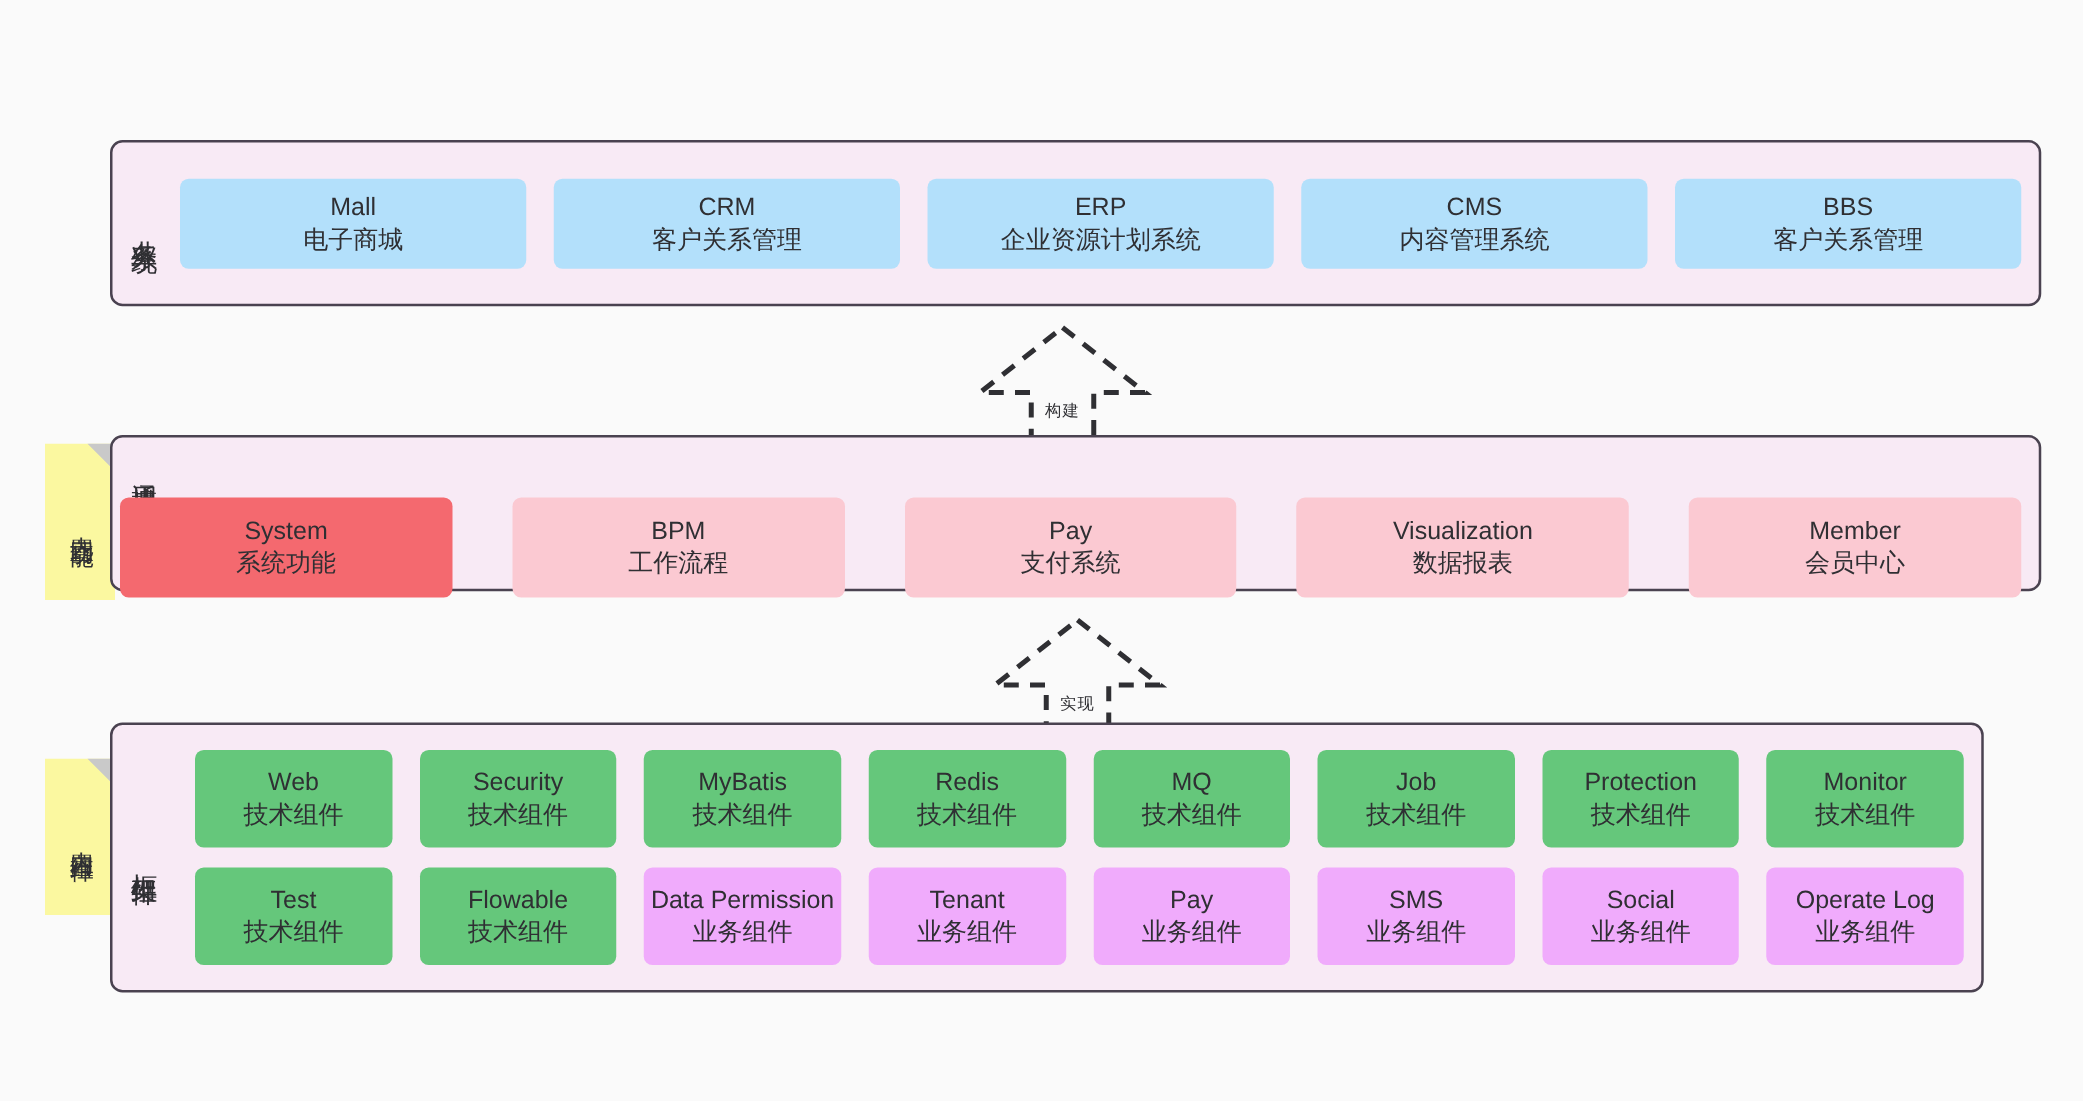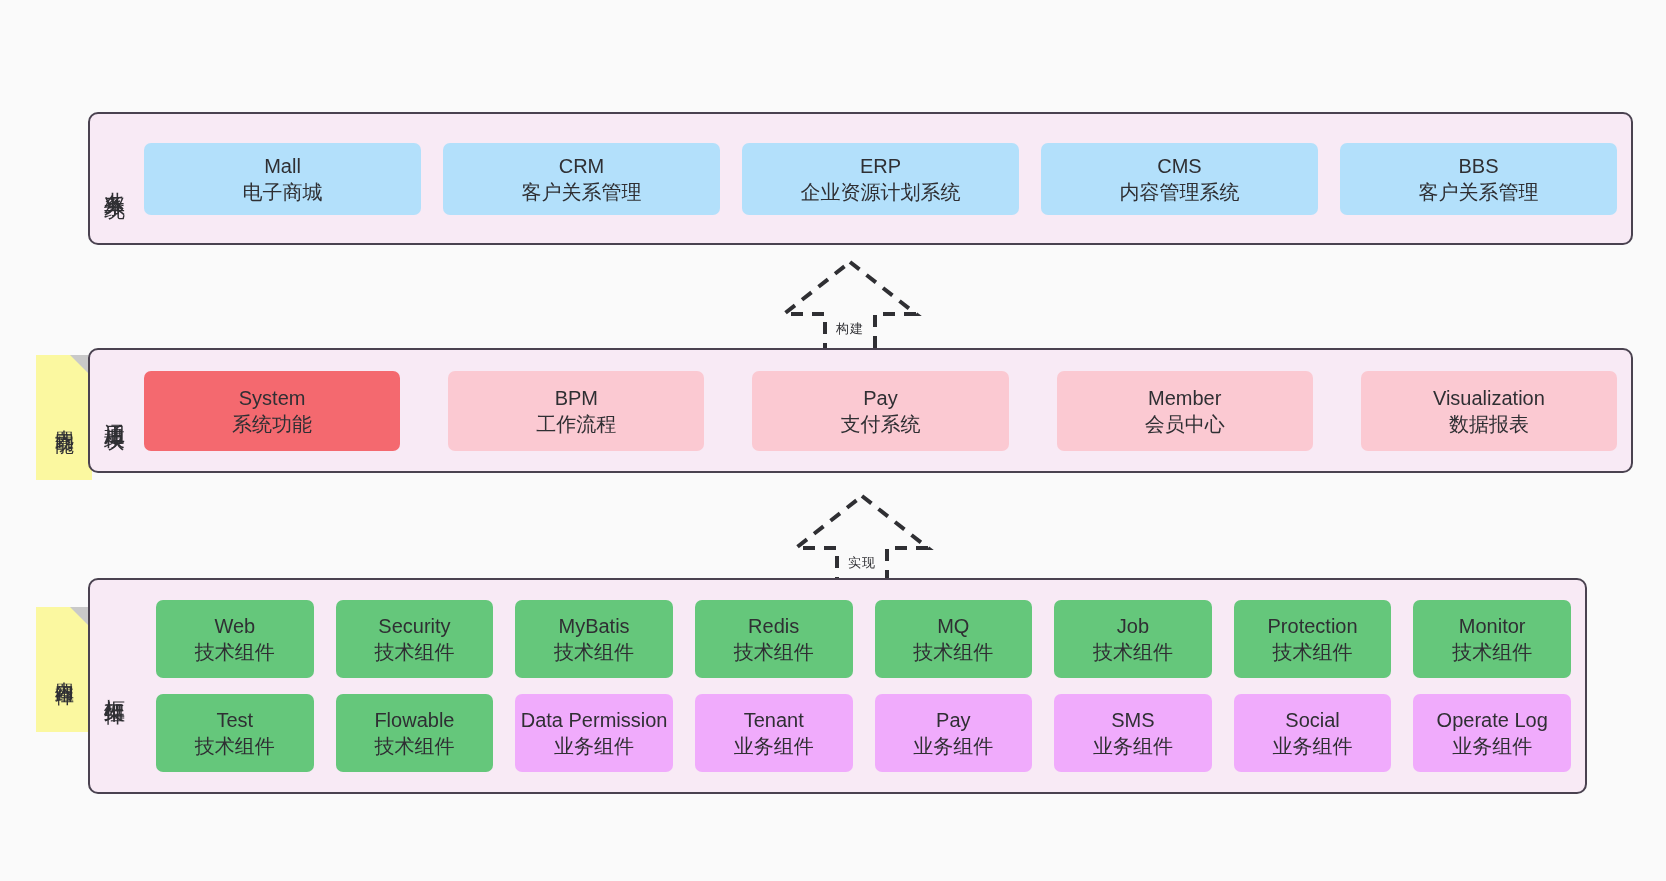--- a/index.html
+++ b/index.html
@@ -80,21 +80,21 @@
 
   
   .c-blue        { background: #b3e0fb; }
   .c-red         { background: #f4696f; }
   .c-pink        { background: #fbc9d2; margin-left: 26px; }
   .c-green       { background: #65c77b; }
   .c-lightgreen  { background: #f0abfc; }
 
   
   #layer-business  { left: 88px;  top: 112px; width: 1545px; height: 133px; }
-  #layer-modules   { left: 88px;  top: 348px; width: 1545px; height: 125px; }
+  #layer-modules   { left: 88px;  top: 348px; width: 1545px; height: 125px; flex-direction: column; }
   #layer-framework { left: 88px;  top: 578px; width: 1499px; height: 216px; gap: 12px; }
 
   #layer-business  .row { height: 72px; }
   #layer-modules   .row { height: 80px; }
   #layer-framework .row { height: 78px; }
 
   
   .note {
     position: absolute;
     width: 56px;
@@ -197,26 +197,26 @@
         </div>
         <div class="card c-pink">
           <span class="t1">BPM</span>
           <span class="t2">工作流程</span>
         </div>
         <div class="card c-pink">
           <span class="t1">Pay</span>
           <span class="t2">支付系统</span>
         </div>
         <div class="card c-pink">
+          <span class="t1">Visualization</span>
+          <span class="t2">数据报表</span>
+        </div>
+        <div class="card c-pink">
           <span class="t1">Member</span>
           <span class="t2">会员中心</span>
-        </div>
-        <div class="card c-pink">
-          <span class="t1">Visualization</span>
-          <span class="t2">数据报表</span>
         </div>
       </div>
     </div>
   </div>
 
   <div class="arrow" id="arrow-realize">
     <svg width="180" height="98" viewBox="0 0 180 98">
       <path d="M90 4 L156 56 L115 56 L115 94 L65 94 L65 56 L24 56 Z" fill="none" stroke="#2f2f33" stroke-width="4" stroke-dasharray="12,9" stroke-linejoin="miter"></path>
     </svg>
     <div class="arrow-label">实现</div>

